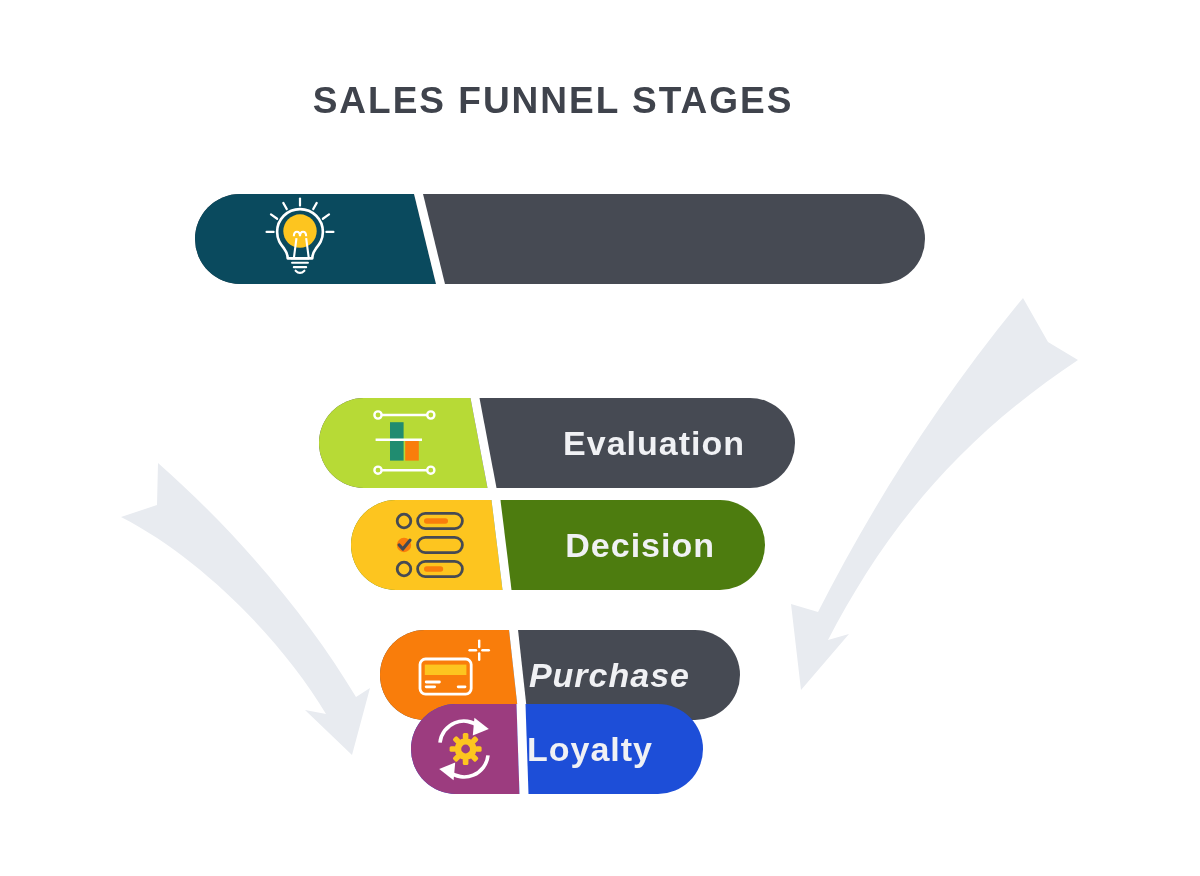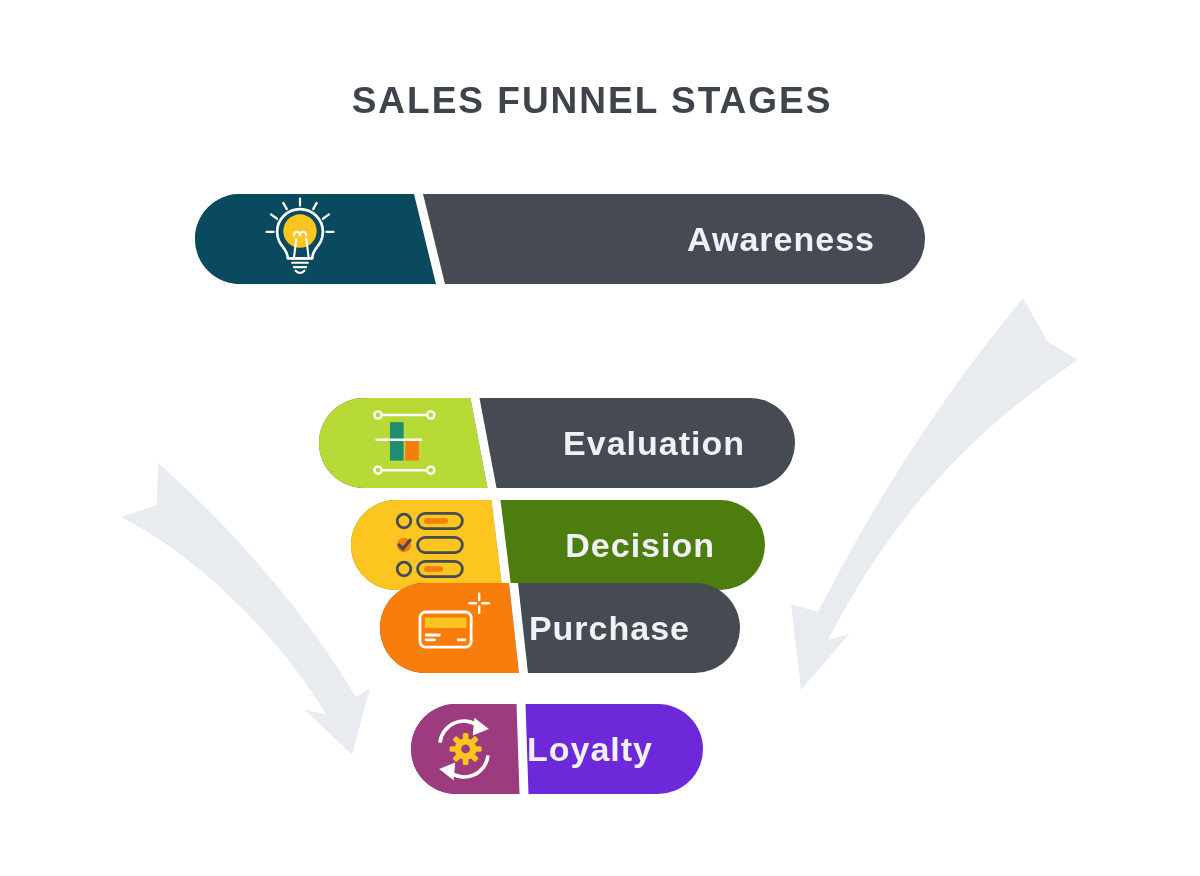--- a/index.html
+++ b/index.html
@@ -4,21 +4,20 @@
 <style>
   html,body{margin:0;padding:0;background:#ffffff;}
   .canvas{
     position:relative;width:1200px;height:876px;background:#ffffff;overflow:hidden;
     font-family:"Liberation Sans","DejaVu Sans",sans-serif;
   }
   .title{
     position:absolute;left:0;top:80px;width:1106px;margin:0;
     text-align:center;font-size:37px;font-weight:bold;letter-spacing:2px;
     color:#3F434C;
-    padding-left:39px;
   }
   .arrows{position:absolute;left:0;top:0;z-index:0;}
   .row{position:absolute;height:90px;border-radius:45px;overflow:hidden;z-index:1;background:#464A53;}
   .cap{position:absolute;top:-8px;bottom:-8px;left:-15px;}
   .gap{position:absolute;top:-8px;bottom:-8px;width:9px;background:#ffffff;}
   .label{
     position:absolute;right:50px;top:0;height:90px;line-height:90px;
     font-size:34px;font-weight:bold;letter-spacing:1px;color:#F0F1F4;white-space:nowrap;
   }
   .icon{position:absolute;z-index:2;}
@@ -28,21 +27,21 @@
   .r1 .gap{left:230px;transform:skewX(13.7deg);}
   .r2{left:257px;top:296px;width:599px;}
   .r2 .cap{width:213px;transform:skewX(12.6deg);}
   .r2 .gap{left:198px;transform:skewX(12.6deg);}
   .r3{left:319px;top:398px;width:476px;}
   .r3 .cap{width:175px;transform:skewX(10.7deg);}
   .r3 .gap{left:160px;transform:skewX(10.7deg);}
   .r4{left:351px;top:500px;width:414px;}
   .r4 .cap{width:161px;transform:skewX(7deg);}
   .r4 .gap{left:146px;transform:skewX(7deg);}
-  .r5{left:380px;top:583px;width:360px;}
+  .r5{left:380px;top:630px;width:360px;font-style:italic;}
   .r5 .cap{width:149px;transform:skewX(6.3deg);}
   .r5 .gap{left:134px;transform:skewX(6.3deg);}
   .r6{left:411px;top:704px;width:292px;}
   .r6 .cap{width:122px;transform:skewX(1.9deg);}
   .r6 .gap{left:107px;transform:skewX(1.9deg);}
   .i1{left:61px;top:1px;}
   .i2{left:60px;top:5px;}
   .i3{left:47px;top:5px;}
   .i4{left:41px;top:5px;}
   .i5{left:32px;top:5px;}
@@ -79,21 +78,20 @@
       <path d="M50,16 a26,26 0 0 1 26,26 c0,9 -4,14 -8,19 c-3,4 -4,7 -4,11 h-28 c0,-4 -1,-7 -4,-11 c-4,-5 -8,-10 -8,-19 a26,26 0 0 1 26,-26 z" fill="none" stroke="#ffffff" stroke-width="3" stroke-linejoin="round"></path>
       <path d="M43,47 c0,-7 7,-7 7,0 c0,-7 7,-7 7,0" fill="none" stroke="#ffffff" stroke-width="2.4"></path>
       <path d="M46,49 L43,72 M57,49 L60,72" fill="none" stroke="#ffffff" stroke-width="2.4"></path>
       <g stroke="#ffffff" stroke-width="2.4" stroke-linecap="round" fill="none">
         <line x1="40" y1="72" x2="60" y2="72"></line>
         <line x1="41" y1="77" x2="59" y2="77"></line>
         <line x1="43" y1="82" x2="57" y2="82"></line>
         <path d="M45,86 q5,5 10,0"></path>
       </g>
     </svg>
-    <span class="label">Awareness</span>
   </div>
 
 
   <div class="row r3" style="background-color: rgb(70, 74, 83);">
     <div class="cap" style="background-color: rgb(183, 218, 54);"></div>
     <div class="gap"></div>
     <svg class="icon i3" width="80" height="80" viewBox="0 0 100 100">
       <g stroke="#ffffff" stroke-width="3" fill="none">
         <line x1="20" y1="15" x2="76" y2="15"></line>
         <circle cx="15" cy="15" r="4.5"></circle>
@@ -140,21 +138,21 @@
       <g stroke="#ffffff" stroke-width="3" stroke-linecap="round">
         <line x1="84" y1="7" x2="84" y2="15"></line>
         <line x1="84" y1="23" x2="84" y2="31"></line>
         <line x1="72" y1="19" x2="80" y2="19"></line>
         <line x1="88" y1="19" x2="96" y2="19"></line>
       </g>
     </svg>
     <span class="label">Purchase</span>
   </div>
 
-  <div class="row r6" style="background-color: #6d28d9;">
+  <div class="row r6" style="background-color: #1d4ed8;">
     <div class="cap" style="background-color: rgb(156, 60, 127);"></div>
     <div class="gap"></div>
     <svg class="icon i6" width="80" height="80" viewBox="0 0 100 100">
       <path d="M20,42 A30,30 0 0 1 69,22" fill="none" stroke="#ffffff" stroke-width="4.5"></path>
       <polygon points="63,11 81,25 61,33" fill="#ffffff"></polygon>
       <path d="M80,58 A30,30 0 0 1 31,78" fill="none" stroke="#ffffff" stroke-width="4.5"></path>
       <polygon points="37,89 19,75 39,67" fill="#ffffff"></polygon>
       <g transform="translate(52,50)">
         <g fill="#FDC51F">
           <circle r="13.5"></circle>

